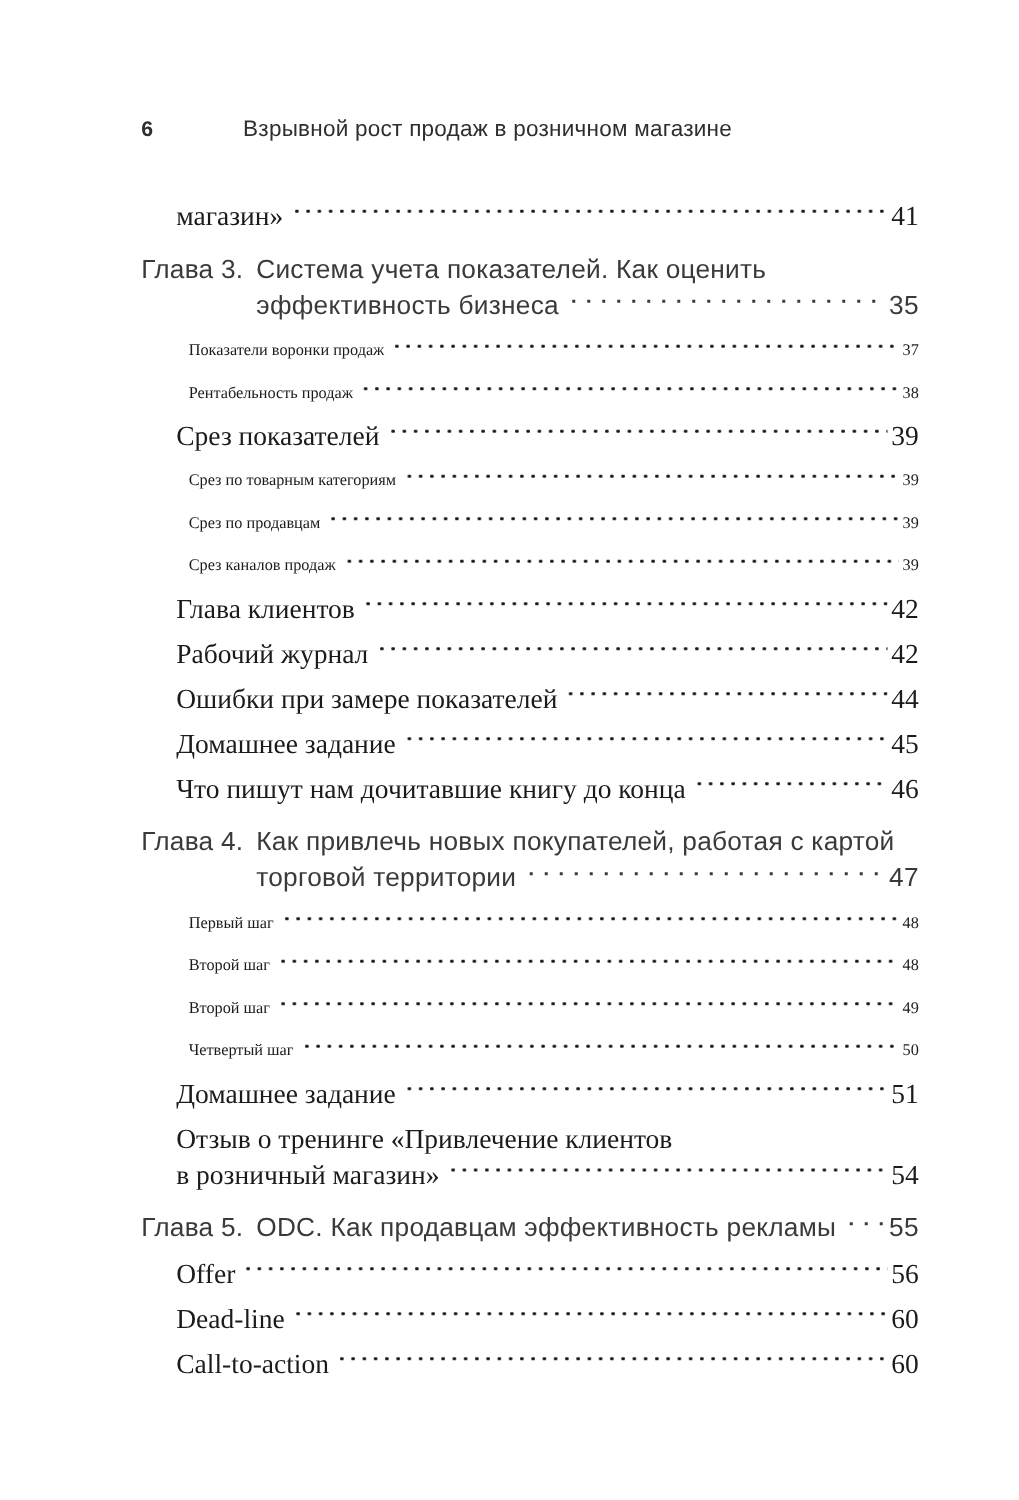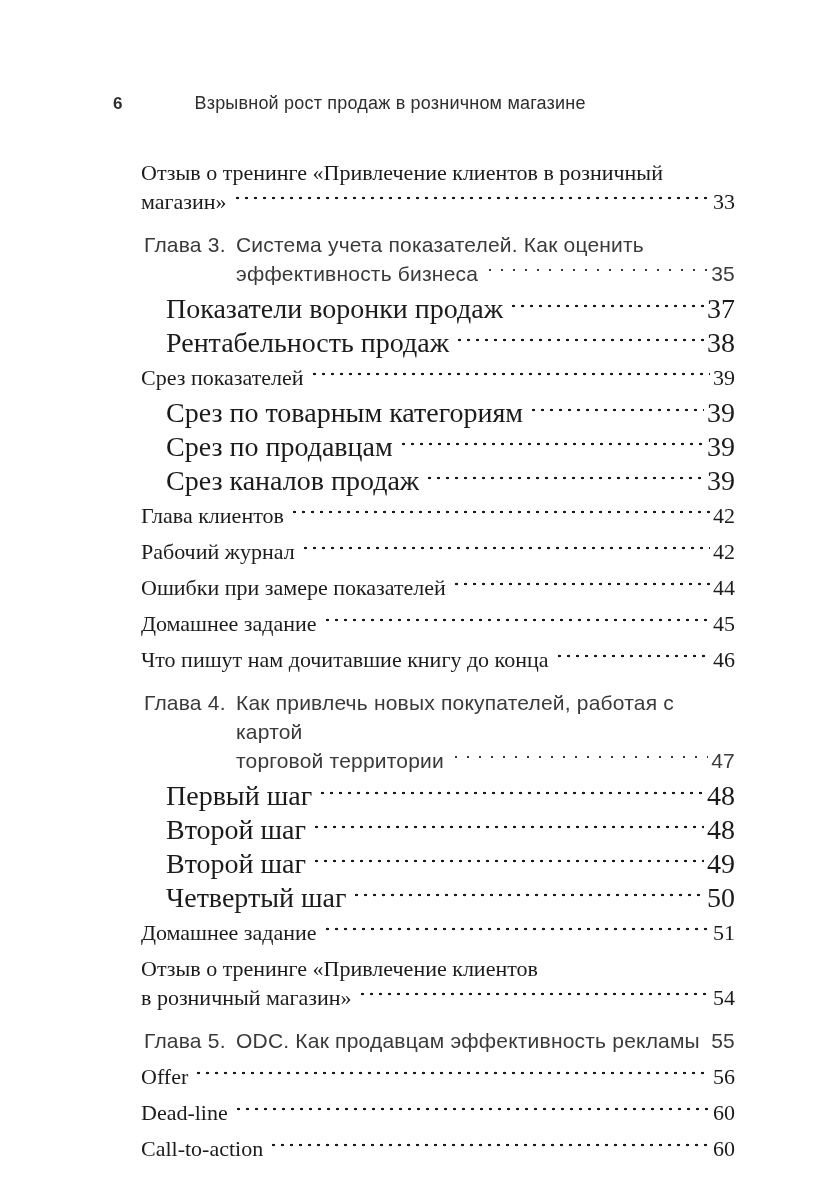--- a/index.html
+++ b/index.html
@@ -19,25 +19,25 @@
   .running-header {
     display:flex; align-items:baseline;
     font-family:"Liberation Sans", sans-serif;
     color:#2e2e2e;
   }
   .folio { font-weight:700; font-size:17px; }
   .running-title { font-size:18px; margin-left:72px; letter-spacing:0.2px;text-align:right; }
 
   
   .toc { margin-top:44px; }
-  .entry { margin-top:7px;margin-left:31px; }
+  .entry { margin-top:7px; }
   .entry:first-child { margin-top:0; }
 
   .section.lvl1 { margin-left:28px; font-size:22px; line-height:29px; }
-  .section.lvl2 { margin-left:53px; font-size:28px; line-height:27px; }
+  .section.lvl2 { margin-left:38px; font-size:13px; line-height:27px; }
 
   .chapter {
     margin-top:14px;
     display:flex; align-items:flex-start;
     font-family:"Liberation Sans", sans-serif;
     color:#3a3a3a;
     font-size:21px; line-height:29px;
     letter-spacing:0.2px;
   }
   .section + .chapter, .chapter + .chapter { margin-top:14px; }
@@ -70,25 +70,24 @@
 <body>
 
 <div class="page">
   <header class="running-header">
     <span class="folio">6</span>
     <span class="running-title">Взрывной рост продаж в розничном магазине</span>
   </header>
 
   <main class="toc">
       <div class="entry section lvl1">
-    <div class="pre">Отзыв о тренинге «Привлечение клиентов в розничный</div>
     <div class="lastline">
       <span class="txt">магазин»</span>
       <span class="leader"></span>
-      <span class="pg">33</span>
+      <span class="pg">41</span>
     </div>
   </div>
       <div class="entry chapter">
     <span class="chlabel">Глава 3.</span>
     <div class="chbody">
       <div class="pre">Система учета показателей. Как оценить</div>
       <div class="lastline">
         <span class="txt">эффективность бизнеса</span>
         <span class="leader"></span>
         <span class="pg">35</span>

